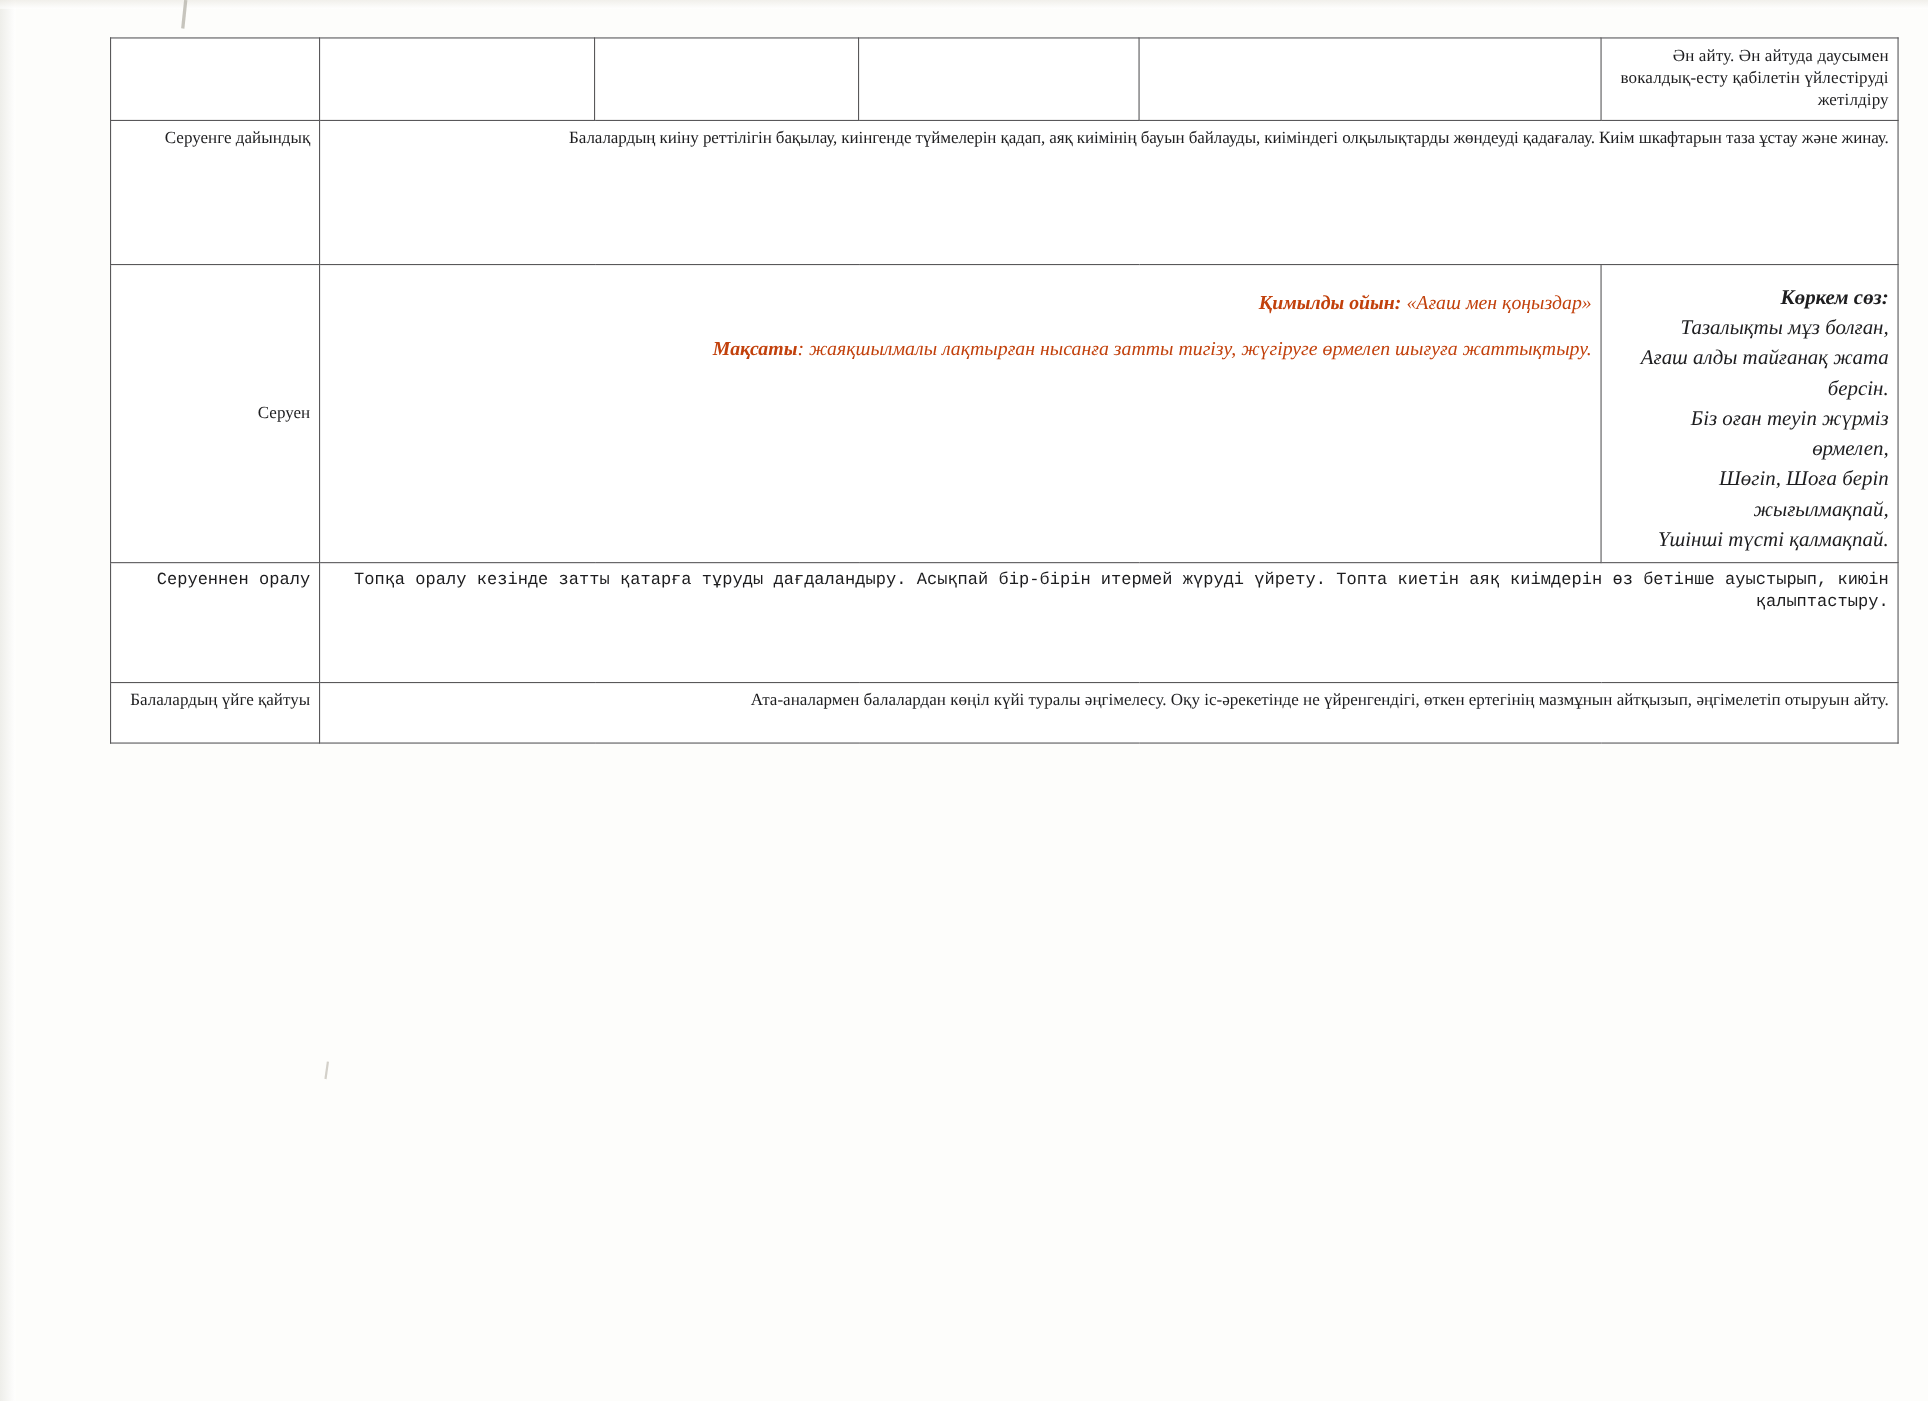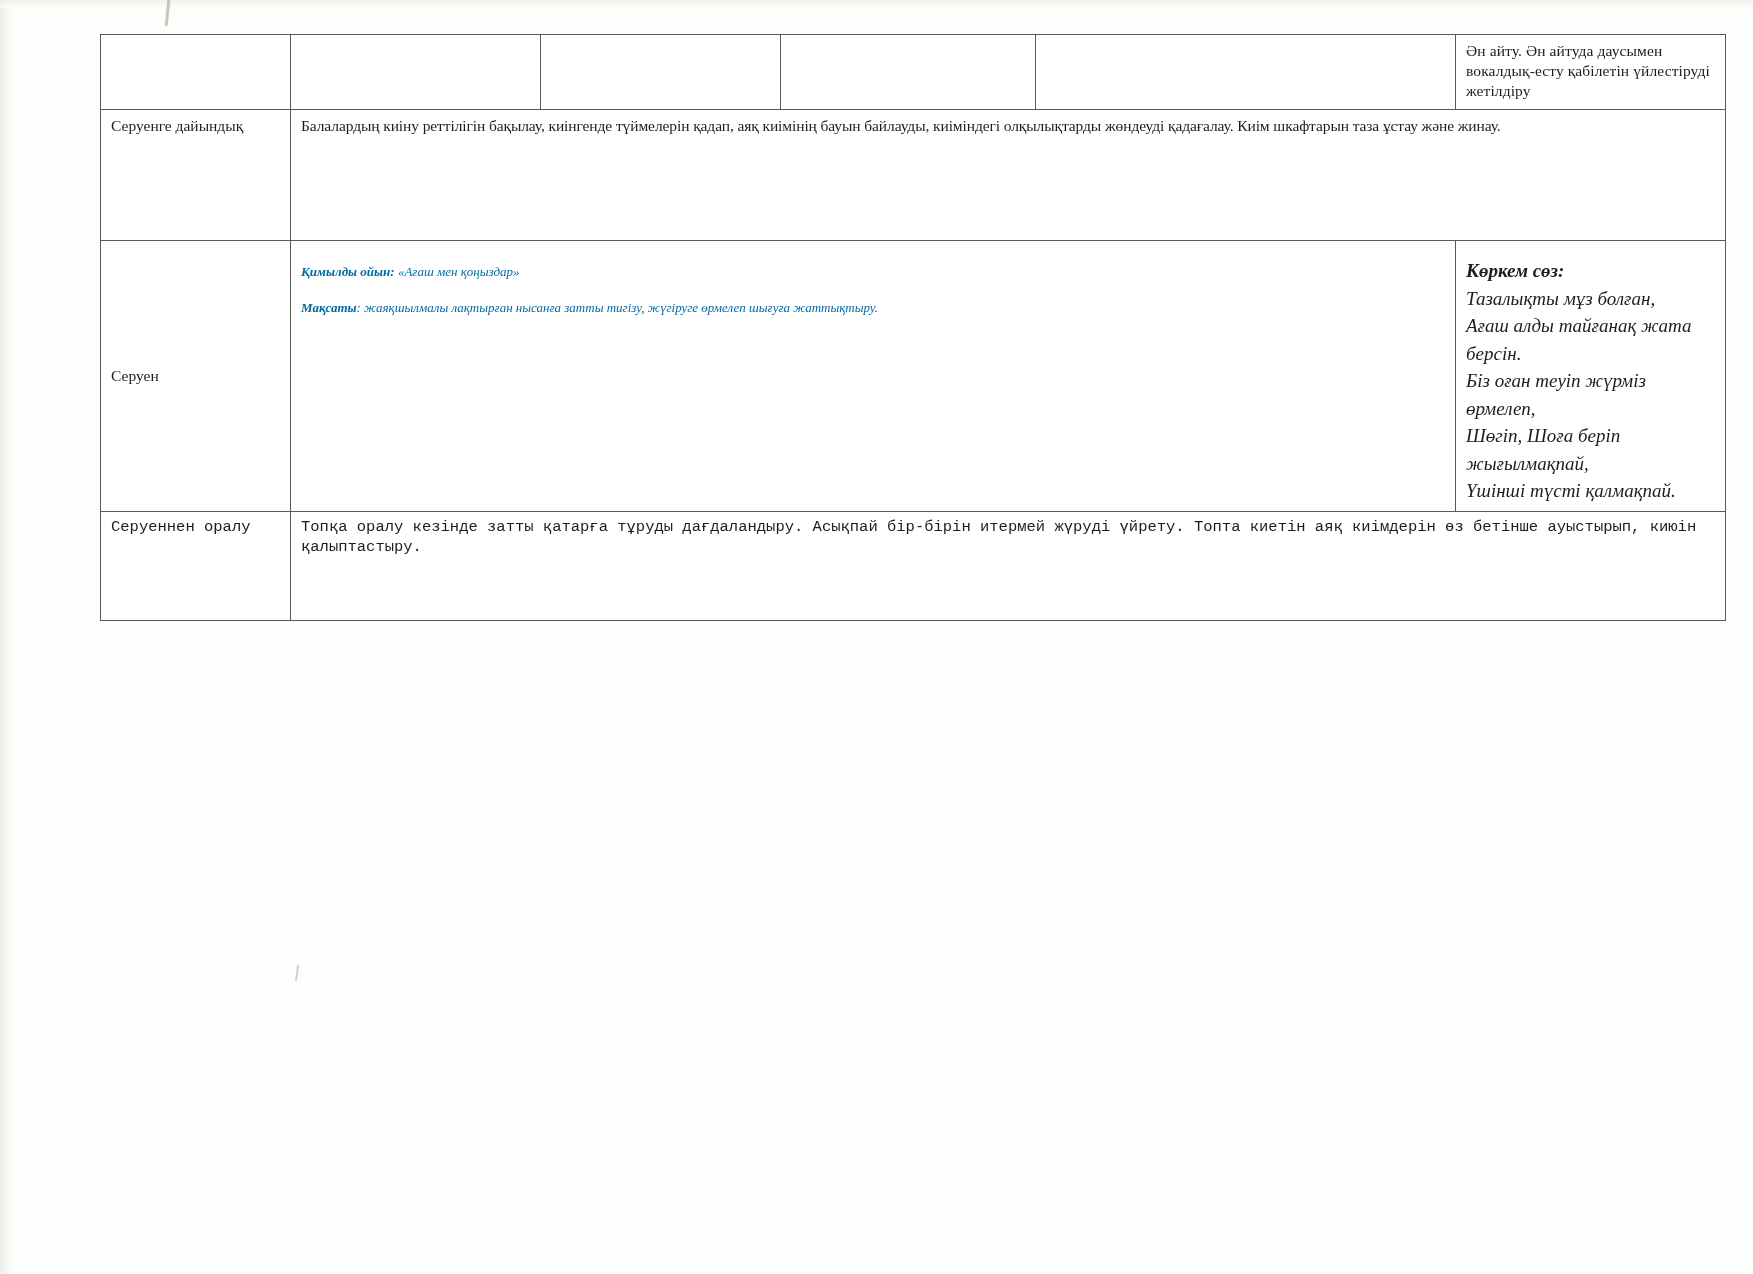--- a/index.html
+++ b/index.html
@@ -53,20 +53,21 @@
   }
 
   table.doc-table {
     position: absolute;
     left: 100px;
     top: 34px;
     width: 1625px;
     border-collapse: collapse;
     table-layout: fixed;
     background: #ffffff;
+    text-align: right;
   }
   table.doc-table td {
     border: 1px solid #59585a;
     vertical-align: top;
     padding: 6px 8px 6px 10px;
     font-size: 15.5px;
     line-height: 1.28;
     color: #1d1d1f;
   }
   
@@ -86,23 +87,23 @@
   }
 
   .label-cell {
     font-size: 15.5px;
     color: #1d1d1f;
     padding-top: 8px;
   }
   .label-cell.mid { vertical-align: middle; }
 
   .body-text {
-    font-size: 13px;
+    font-size: 18px;
     line-height: 1.35;
-    color: #0369a1;
+    color: #c2410c;
   }
   .tight { letter-spacing: -.1px; }
 
   .italic-bold {
     font-style: italic;
     font-weight: bold;
   }
   .italic {
     font-style: italic;
   }
@@ -181,15 +182,19 @@
             <div>Үшінші түсті қалмақпай.</div>
           </div>
         </td>
       </tr>
 
       <tr class="r-return">
         <td class="label-cell">Серуеннен оралу</td>
         <td class="body-text" colspan="5">Топқа оралу кезінде затты қатарға тұруды дағдаландыру. Асықпай бір-бірін итермей жүруді үйрету. Топта киетін аяқ киімдерін өз бетінше ауыстырып, киюін қалыптастыру.</td>
       </tr>
 
+      <tr class="r-home">
+        <td class="label-cell">Балалардың  үйге қайтуы</td>
+        <td class="body-text" colspan="5">Ата-аналармен балалардан көңіл күйі туралы әңгімелесу. Оқу іс-әрекетінде не үйренгендігі, өткен ертегінің мазмұнын айтқызып, әңгімелетіп отыруын айту.</td>
+      </tr>
     </tbody>
   </table>
 </div>
 
 </body></html>

